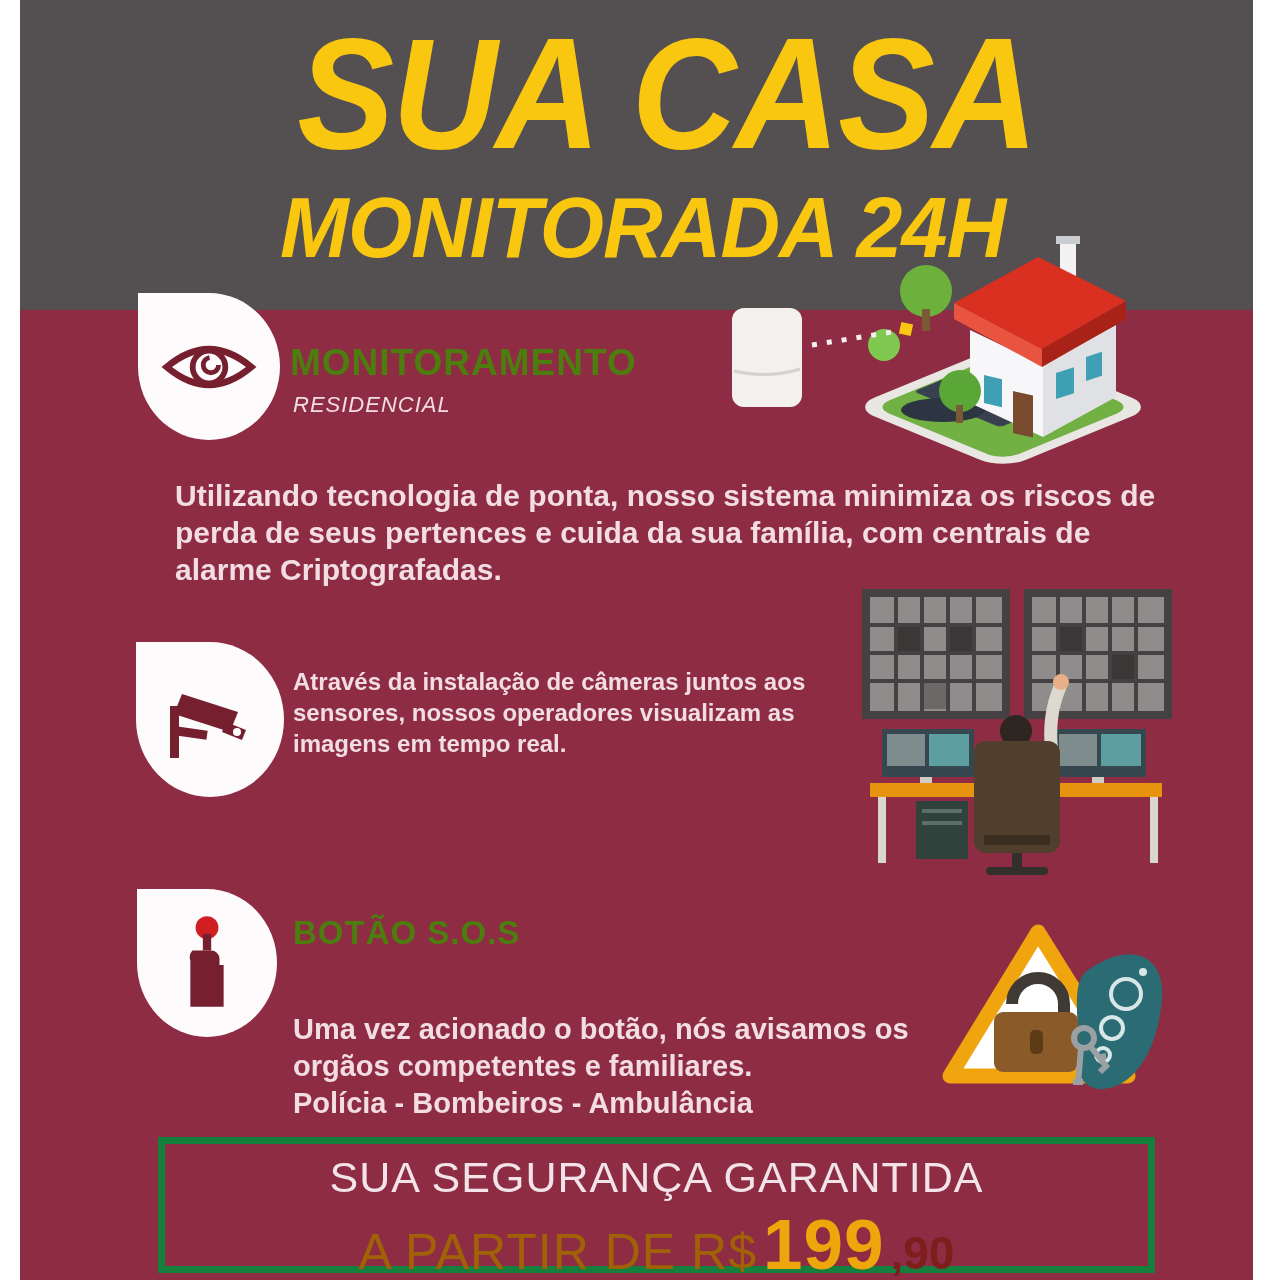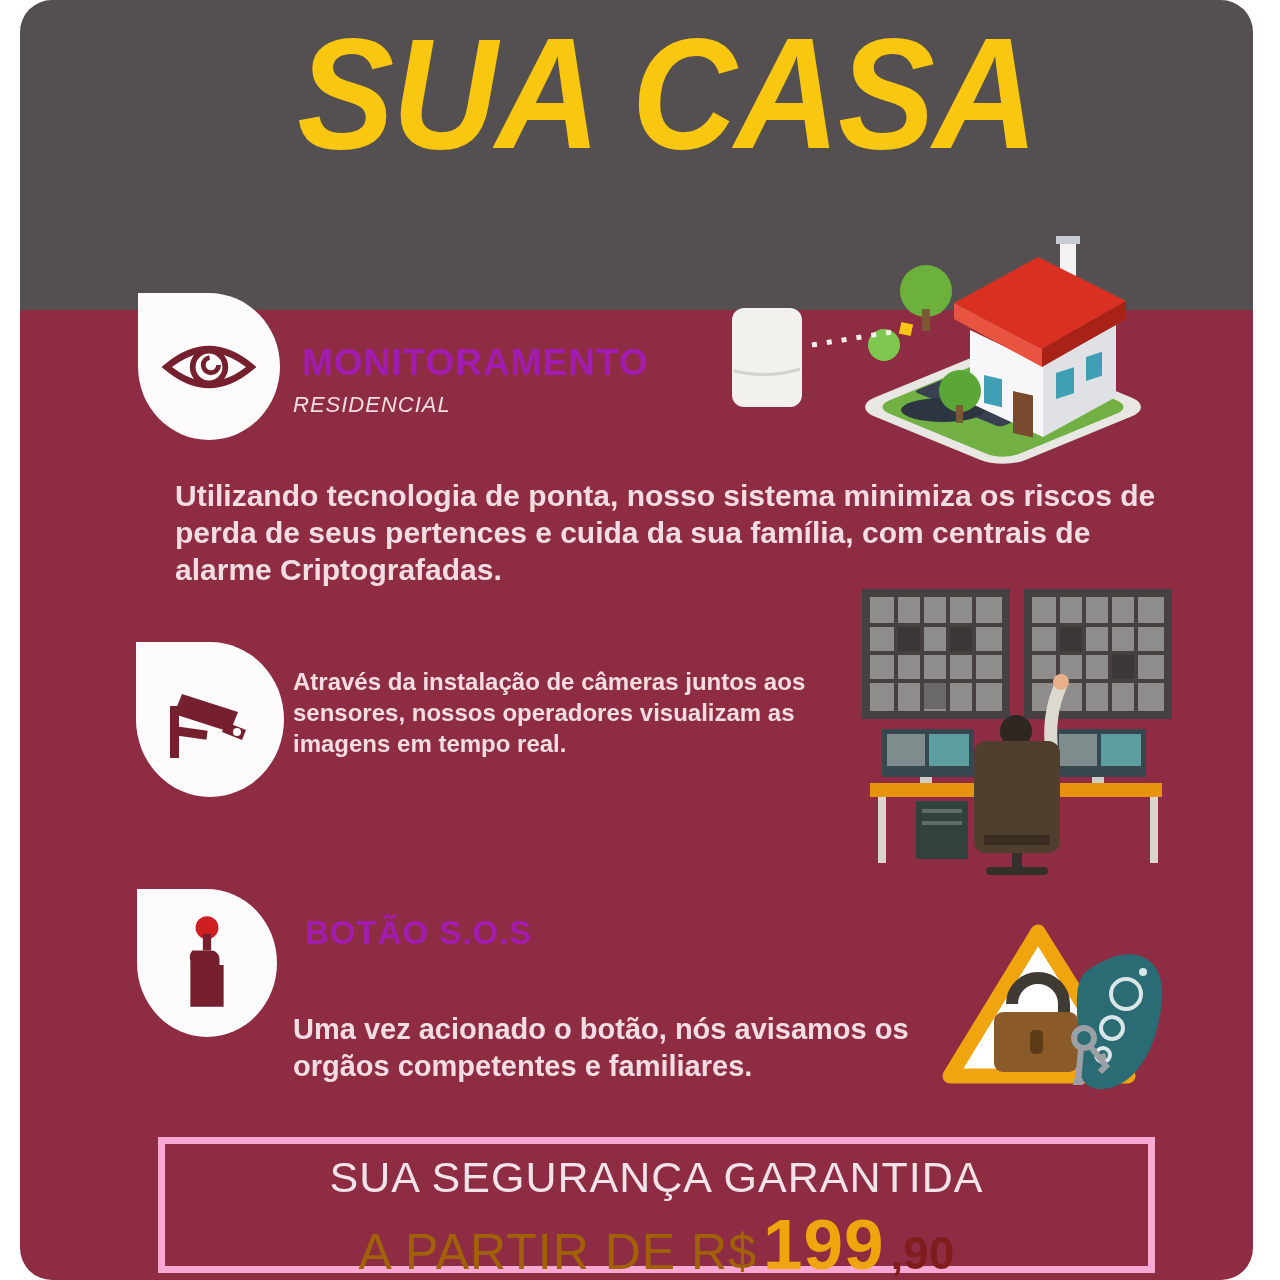--- a/index.html
+++ b/index.html
@@ -1,65 +1,66 @@
 <!DOCTYPE html>
 <html><head>
 <meta charset="utf-8">
 <style>
   html,body{margin:0;padding:0;background:#ffffff;}
   .poster{position:relative;width:1280px;height:1280px;background:#ffffff;overflow:hidden;
           font-family:"Liberation Sans",sans-serif;}
-  .canvas{position:absolute;left:20px;top:0;width:1233px;height:1280px;overflow:hidden;border-radius:32px;}
+  .canvas{position:absolute;left:20px;top:0;width:1233px;height:1280px;overflow:hidden;}
   .gray-band{position:absolute;left:0;top:0;right:0;height:310px;background:#545051;}
   .maroon-band{position:absolute;left:0;top:310px;right:0;bottom:0;background:#8d2c42;}
 
   .titles{position:absolute;left:245px;top:14px;width:745px;text-align:center;
           color:#f9c610;font-weight:bold;font-style:italic;line-height:1;}
   .title1{font-size:158px;display:inline-block;transform:scaleX(0.92);transform-origin:50% 50%;
           letter-spacing:-2px;white-space:nowrap;}
   .title2{font-size:86px;display:inline-block;transform:scaleX(0.96);transform-origin:50% 50%;
           margin-top:12px;letter-spacing:-1px;white-space:nowrap;}
 
   .drop{position:absolute;background:#fdfbfb;border-radius:0 52% 52% 52%;
         display:flex;align-items:center;justify-content:center;}
   .drop1{left:118px;top:293px;width:142px;height:147px;}
   .drop2{left:116px;top:642px;width:148px;height:155px;}
   .drop3{left:117px;top:889px;width:140px;height:148px;}
 
-  .sec-title{position:absolute;color:#a21caf;font-weight:bold;letter-spacing:1px;white-space:nowrap;margin-left:12px;}
+  .sec-title{position:absolute;color:#4d7c0f;font-weight:bold;letter-spacing:1px;white-space:nowrap;}
   .sec1-title{left:270px;top:342px;font-size:37px;}
   .sec1-sub{position:absolute;left:273px;top:392px;font-size:22px;font-weight:normal;font-style:italic;
             color:#f2dde3;letter-spacing:1px;}
   .body-copy{color:#f2dde3;font-weight:600;}
   .paragraph{position:absolute;left:155px;top:477px;width:1005px;font-size:30px;line-height:37px;}
   .sec2-text{position:absolute;left:273px;top:666px;width:535px;font-size:24px;line-height:31px;}
   .sec3-title{left:273px;top:914px;font-size:33px;}
   .sec3-block{position:absolute;left:273px;top:1011px;width:690px;font-size:29px;line-height:37px;}
 
   .footer-box{position:absolute;left:138px;top:1137px;width:997px;height:136px;box-sizing:border-box;
-              border:7px solid #f9a8d4;text-align:center;}
+              border:7px solid #15803d;text-align:center;}
   .footer-line1{margin-top:9px;font-size:43px;color:#f2e3e9;letter-spacing:1px;}
   .footer-line2{margin-top:2px;display:flex;justify-content:center;align-items:baseline;gap:6px;}
   .price-prefix{font-size:50px;color:#a16207;letter-spacing:1px;}
   .price-int{font-size:71px;font-weight:bold;color:#efa50c;letter-spacing:1px;}
   .price-cents{font-size:46px;font-weight:bold;color:#7f1d1d;}
 
   .illus{position:absolute;}
   svg{display:block;}
 </style>
 </head>
 <body>
 
 <div class="poster">
   <div class="canvas">
     <div class="gray-band"></div>
     <div class="maroon-band"></div>
 
     <div class="titles">
       <div><span class="title1">SUA CASA</span></div>
+      <div><span class="title2">MONITORADA 24H</span></div>
     </div>
 
     <div class="illus" style="left:688px;top:205px;">
       <svg width="470" height="265" viewBox="0 0 470 265">
 
         <g transform="translate(295,202)">
             <g transform="scale(1.02,0.42) rotate(45)">
           <rect x="-105" y="-105" width="210" height="210" rx="32" fill="#e9e7e3"></rect>
           <rect x="-90" y="-90" width="180" height="180" rx="22" fill="#72b043"></rect>
           <rect x="-88" y="-20" width="120" height="56" rx="6" fill="#39404f"></rect>
@@ -190,20 +191,21 @@
     <div class="drop drop3">
       <svg width="78" height="104" viewBox="0 0 60 100">
         <circle cx="30" cy="16" r="11" fill="#cf1f23"></circle>
         <rect x="26" y="22" width="8" height="16" fill="#76202f"></rect>
         <path d="M16,38 h18 a8,8 0 0 1 8,8 v6 h4 v40 H14 v-44 a10,10 0 0 1 2,-10 Z" fill="#76202f"></path>
       </svg>
     </div>
     <div class="sec-title sec3-title">BOTÃO S.O.S</div>
     <div class="body-copy sec3-block">
       <div>Uma vez acionado o botão, nós avisamos os orgãos competentes e familiares.</div>
+      <div>Polícia - Bombeiros - Ambulância</div>
     </div>
 
     <div class="illus" style="left:918px;top:912px;">
       <svg width="240" height="200" viewBox="0 0 240 200">
         <path d="M100,20 L190,164 L12,164 Z" fill="#ffffff" stroke="#f0a40e" stroke-width="15" stroke-linejoin="round"></path>
         <path d="M150,58 C196,26 228,46 224,88 C220,132 202,168 172,176 C148,182 136,164 139,138 C142,106 132,70 150,58 Z" fill="#2a6b74"></path>
         <g fill="none" stroke="#d9e6e7" stroke-width="4">
           <circle cx="188" cy="82" r="15"></circle>
             <circle cx="174" cy="116" r="11"></circle>
             <circle cx="165" cy="143" r="7"></circle>

